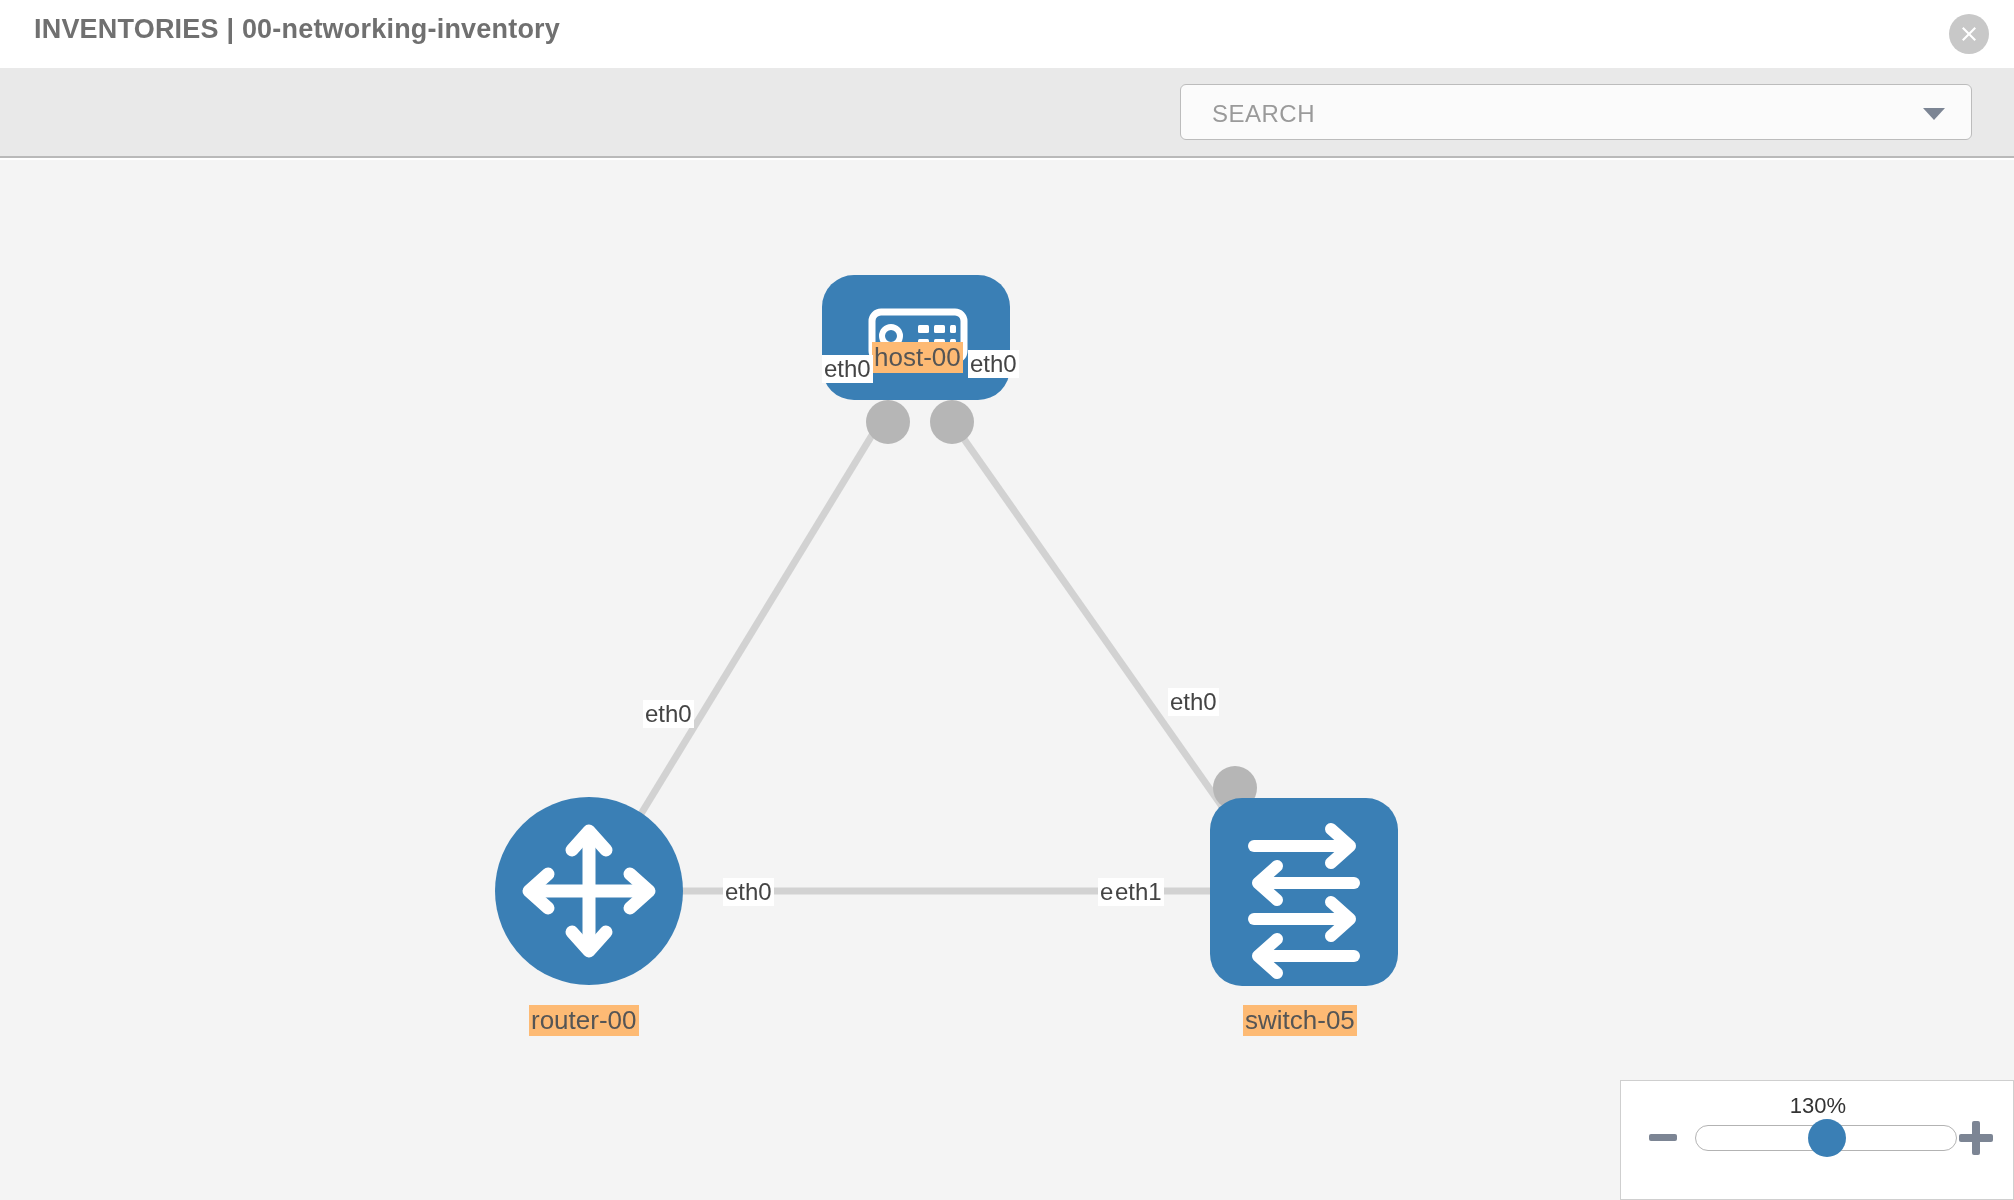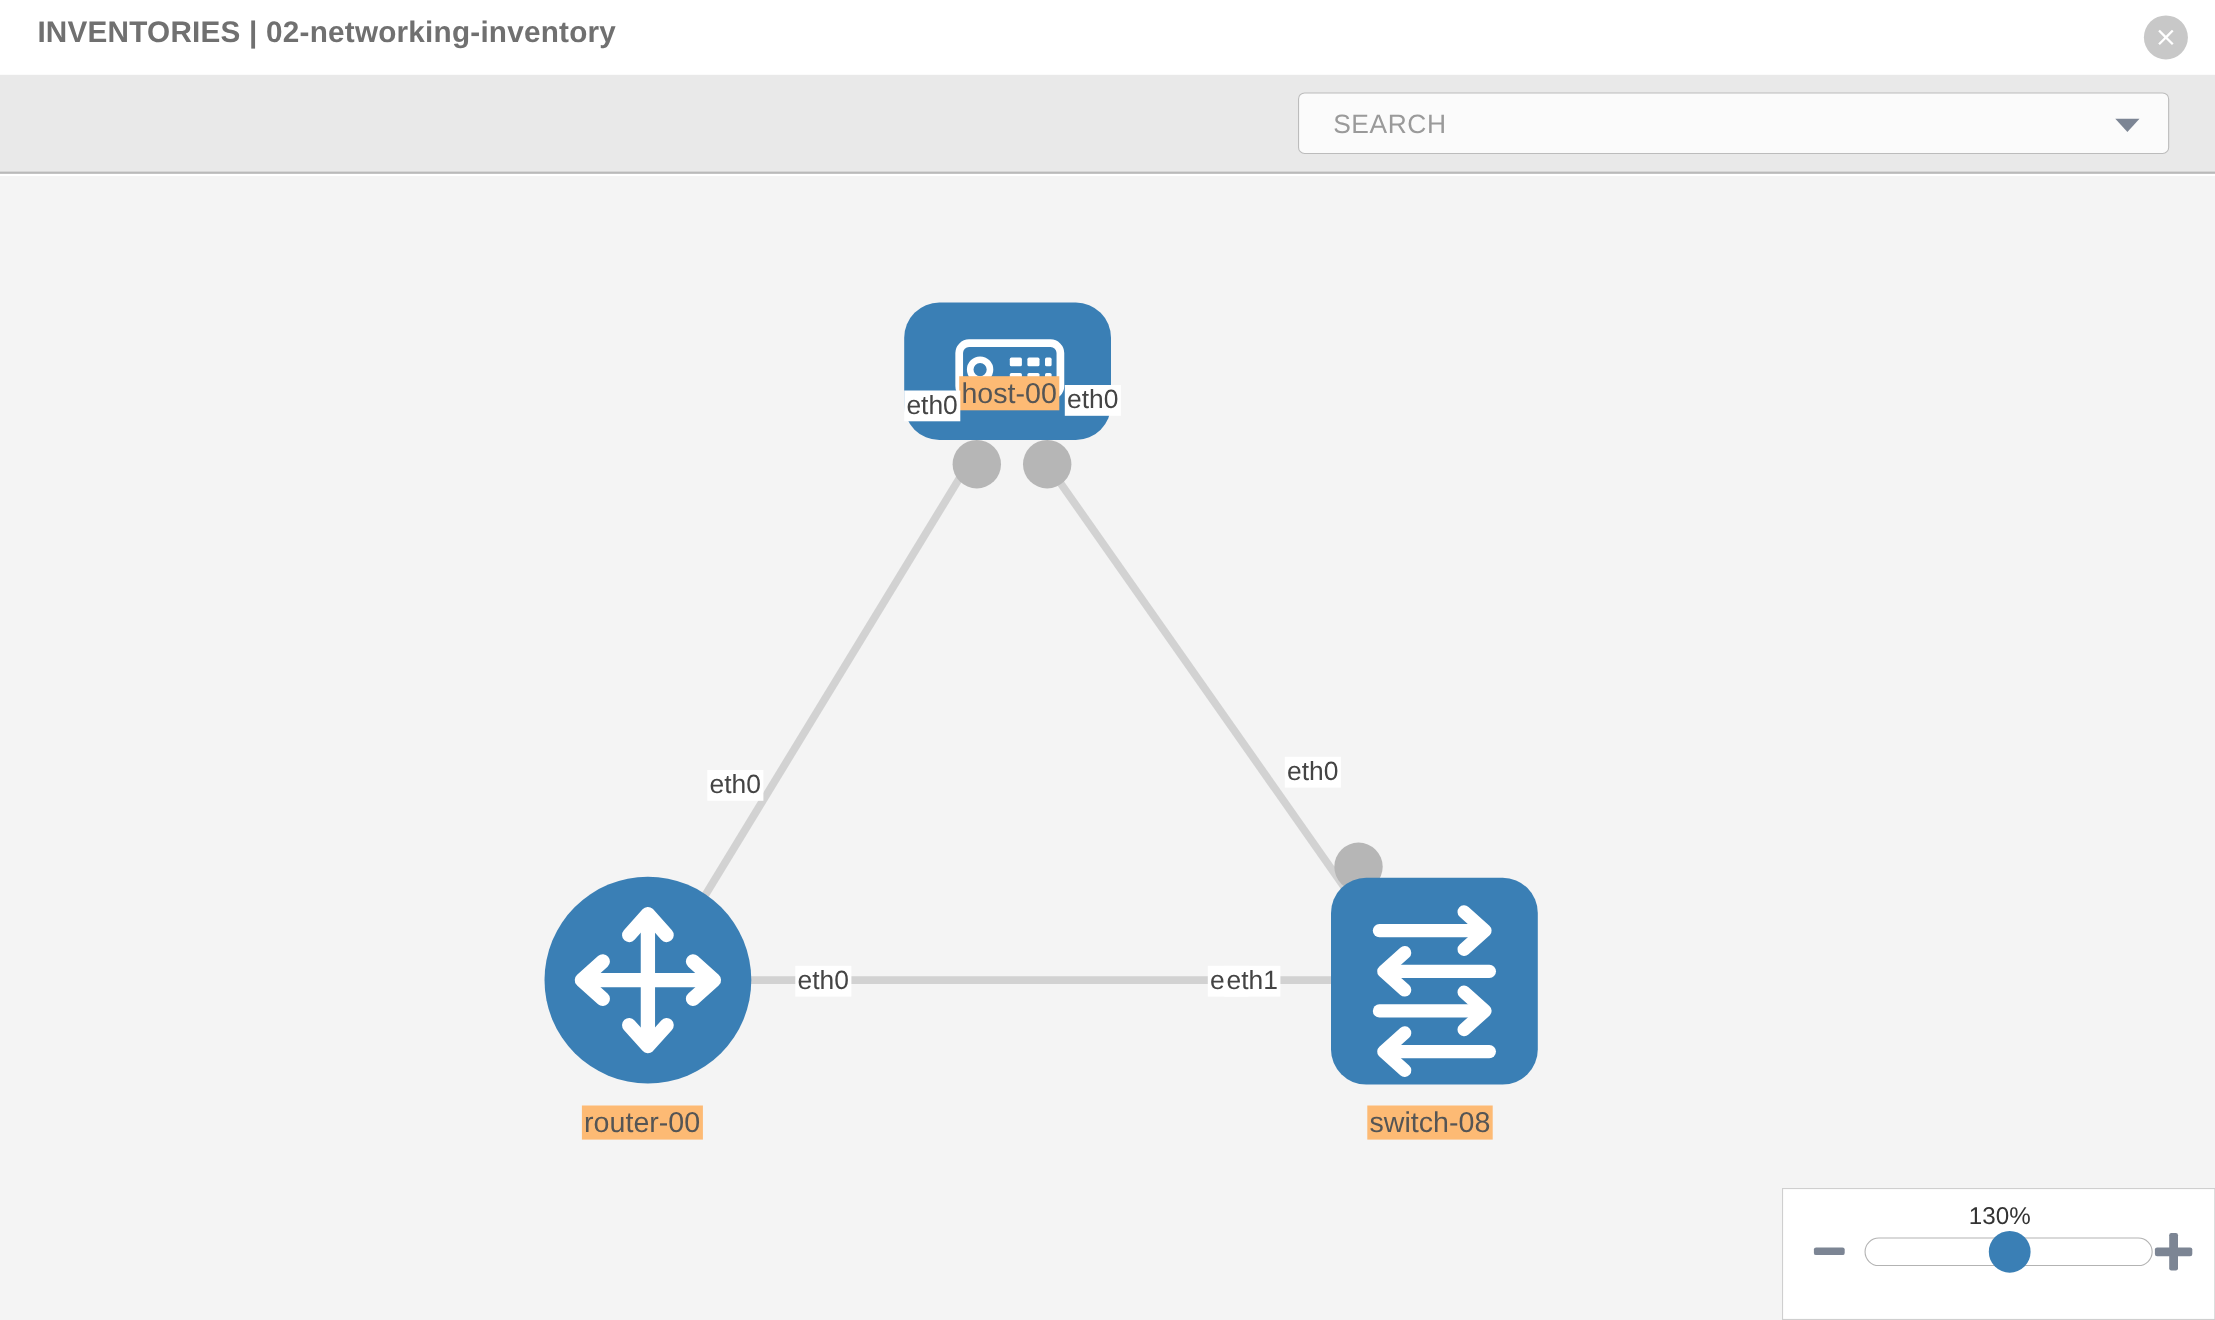--- a/index.html
+++ b/index.html
@@ -140,21 +140,21 @@
     width: 38px; height: 38px; border-radius: 50%;
     background: #3a7fb5; cursor: pointer;
   }
 </style>
 </head>
 <body>
 
 <div id="app">
 
   <div class="header">
-    <div class="page-title">INVENTORIES | 02-networking-inventory</div>
+    <div class="page-title">INVENTORIES | 00-networking-inventory</div>
     <div class="close-btn">
       <svg width="22" height="22" viewBox="0 0 22 22" aria-hidden="true">
         <path d="M5.5 4 L11 9.5 L16.5 4 L18 5.5 L12.5 11 L18 16.5 L16.5 18 L11 12.5 L5.5 18 L4 16.5 L9.5 11 L4 5.5 Z" fill="#ffffff"></path>
       </svg>
     </div>
   </div>
 
   <div class="toolbar">
 
 
@@ -240,21 +240,21 @@
           <path d="M1254 759 L1348 759"></path>
             <path d="M1331 742 L1350 759 L1331 776"></path>
           <path d="M1354 796 L1260 796"></path>
             <path d="M1277 779 L1258 796 L1277 813"></path>
         </g>
       </g>
     </svg>
 
     <div class="node-label" style="left:872px; top:182px;">host-00</div>
     <div class="node-label" style="left:529px; top:845px;">router-00</div>
-    <div class="node-label" style="left:1243px; top:845px;">switch-08</div>
+    <div class="node-label" style="left:1243px; top:845px;">switch-05</div>
 
     <div class="edge-label" style="left:822px; top:195px;">eth0</div>
     <div class="edge-label" style="left:968px; top:190px;">eth0</div>
     <div class="edge-label" style="left:643px; top:540px;">eth0</div>
     <div class="edge-label" style="left:1168px; top:528px;">eth0</div>
     <div class="edge-label" style="left:723px; top:718px;">eth0</div>
     <div class="edge-label" style="left:1098px; top:718px;">eth</div>
     <div class="edge-label" style="left:1113px; top:718px;">eth1</div>
   </div>
 

